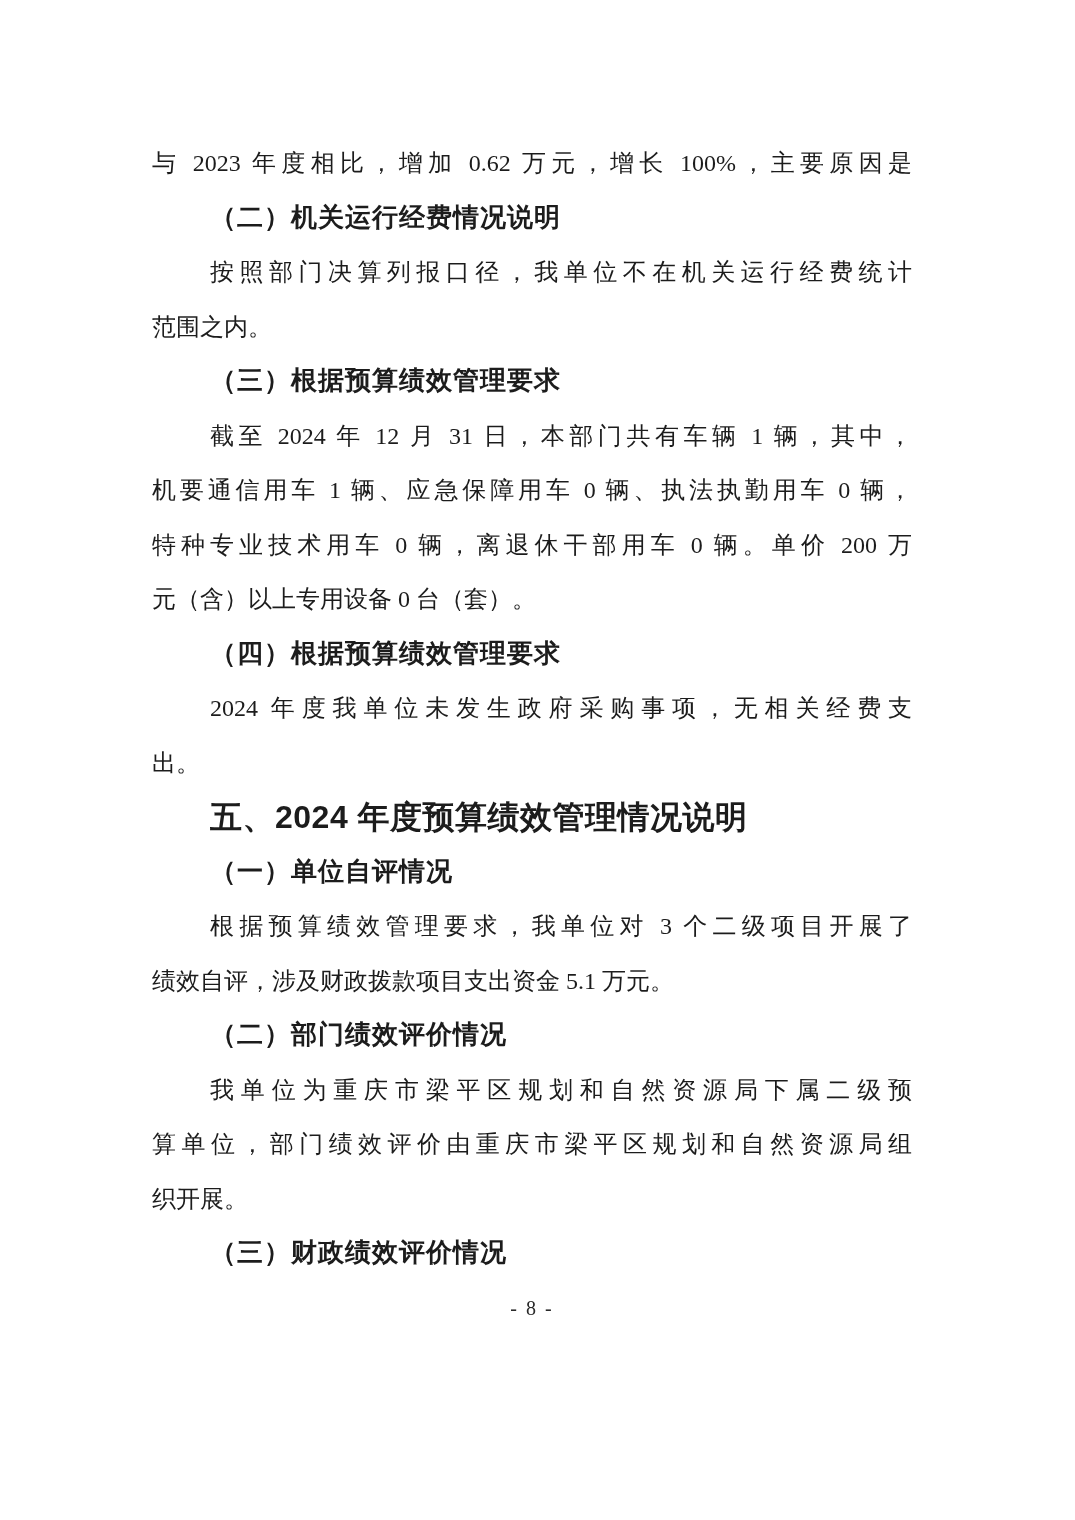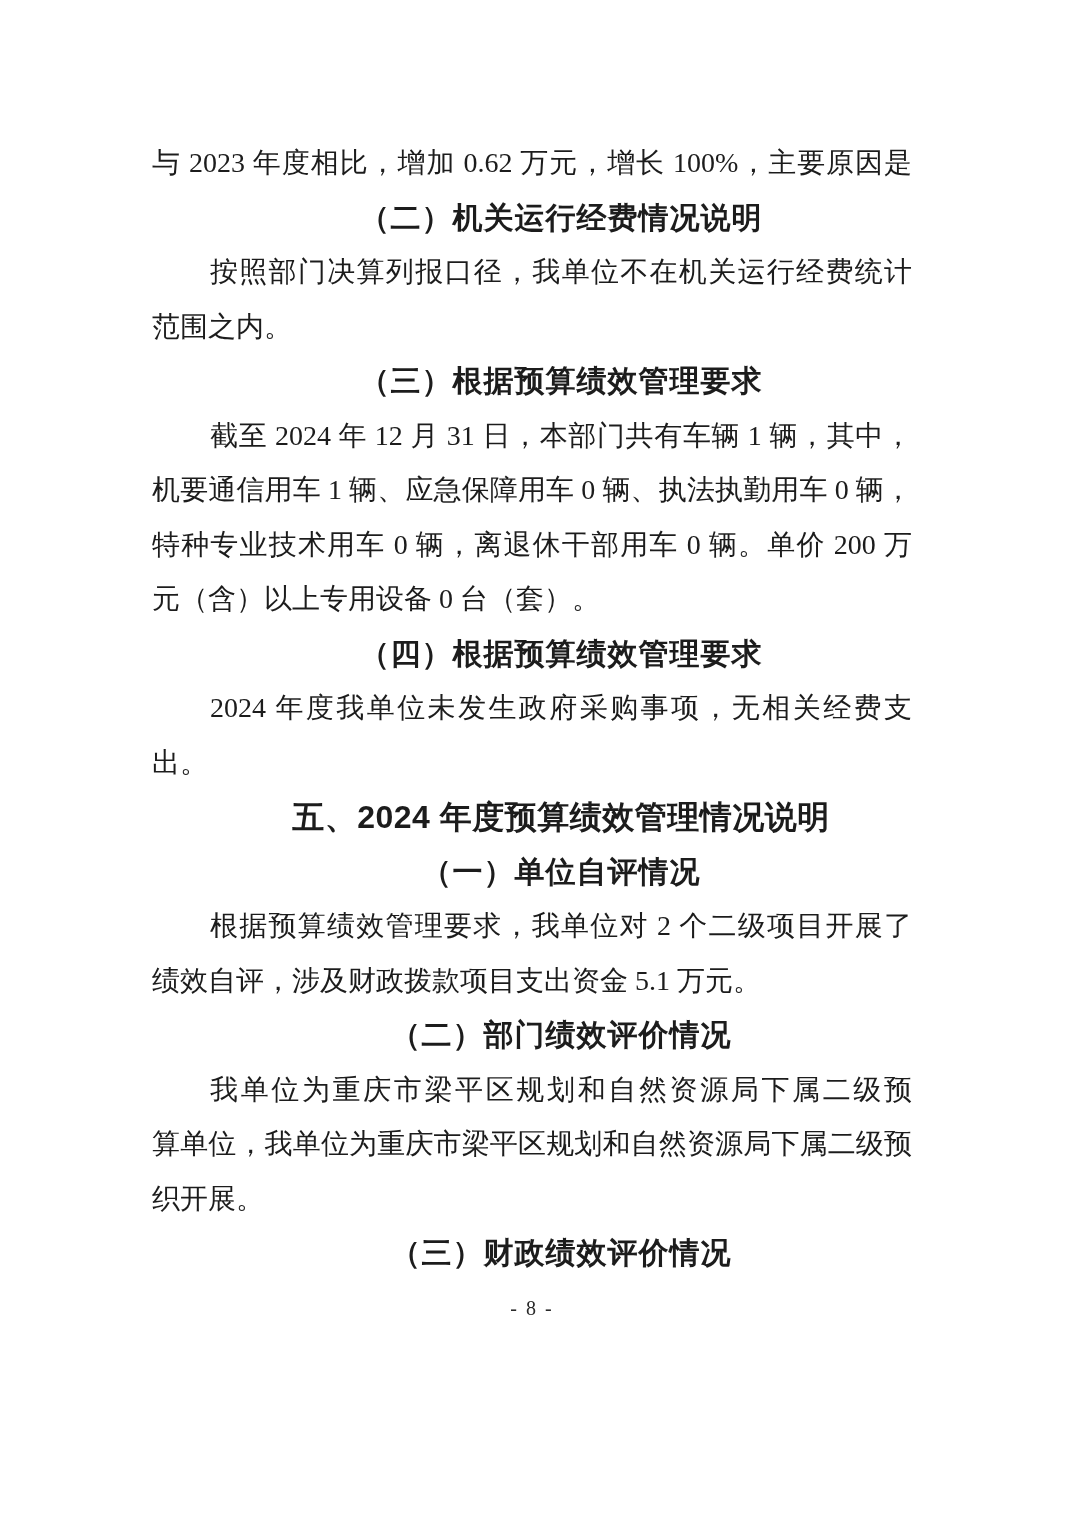--- a/index.html
+++ b/index.html
@@ -15,47 +15,45 @@
     background: #ffffff;
     box-sizing: border-box;
     padding: 136px 163px 0 152px;
     color: #1c1c1c;
     font-family: "Liberation Serif", "DejaVu Serif", serif;
     overflow: hidden;
   }
   .line {
     height: 54.5px;
     line-height: 54.5px;
-    font-size: 28px;
+    font-size: 24px;
     text-justify: inter-character;
     overflow: visible;
   }
   
   .full {
     text-align: justify;
     text-align-last: justify;
   }
   
   .ind {
     text-indent: 58px;
   }
   
   .sub {
     font-weight: 700;
-    font-size: 30px;
+    font-size: 26px;
     letter-spacing: 1px;
-    text-align: center;
   }
   
   .sec {
     font-weight: 700;
     font-size: 32px;
     font-family: "Liberation Sans", "DejaVu Sans", sans-serif;
     letter-spacing: 0.5px;
-    text-align: center;
   }
   .footer-line {
     height: 54.5px;
     line-height: 54.5px;
     text-align: center;
     font-size: 20px;
     color: #2a2a2a;
     letter-spacing: 2px;
   }
 </style>
@@ -70,21 +68,21 @@
   <div class="line sub ind">（三）根据预算绩效管理要求</div>
   <div class="line full ind">截至 2024 年 12 月 31 日，本部门共有车辆 1 辆，其中，</div>
   <div class="line full">机要通信用车 1 辆、应急保障用车 0 辆、执法执勤用车 0 辆，</div>
   <div class="line full">特种专业技术用车 0 辆，离退休干部用车 0 辆。单价 200 万</div>
   <div class="line">元（含）以上专用设备 0 台（套）。</div>
   <div class="line sub ind">（四）根据预算绩效管理要求</div>
   <div class="line full ind">2024 年度我单位未发生政府采购事项，无相关经费支</div>
   <div class="line">出。</div>
   <div class="line sec ind">五、2024 年度预算绩效管理情况说明</div>
   <div class="line sub ind">（一）单位自评情况</div>
-  <div class="line full ind">根据预算绩效管理要求，我单位对 2 个二级项目开展了</div>
+  <div class="line full ind">根据预算绩效管理要求，我单位对 3 个二级项目开展了</div>
   <div class="line">绩效自评，涉及财政拨款项目支出资金 5.1 万元。</div>
   <div class="line sub ind">（二）部门绩效评价情况</div>
   <div class="line full ind">我单位为重庆市梁平区规划和自然资源局下属二级预</div>
-  <div class="line full">算单位，我单位为重庆市梁平区规划和自然资源局下属二级预</div>
+  <div class="line full">算单位，部门绩效评价由重庆市梁平区规划和自然资源局组</div>
   <div class="line">织开展。</div>
   <div class="line sub ind">（三）财政绩效评价情况</div>
   <div class="footer-line">- 8 -</div>
 </div>
 
 </body></html>

